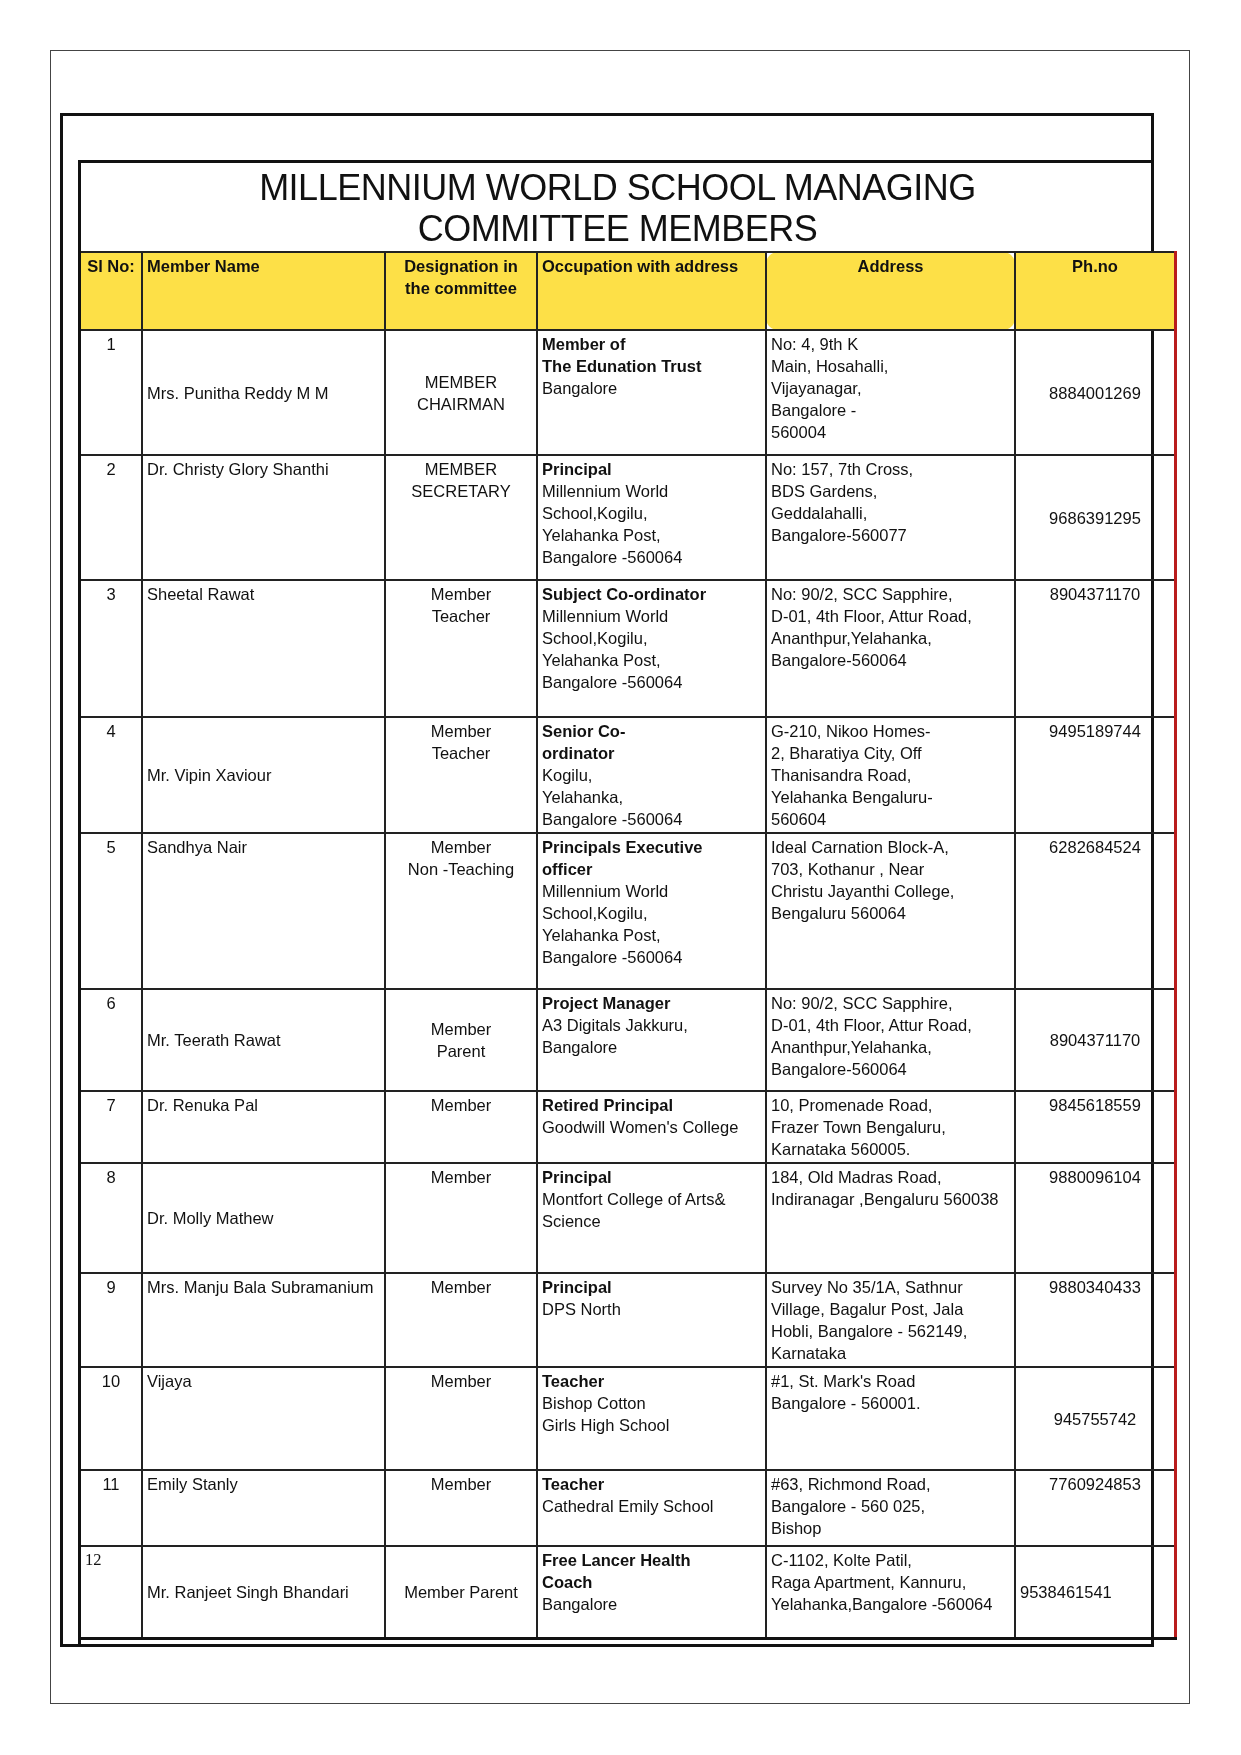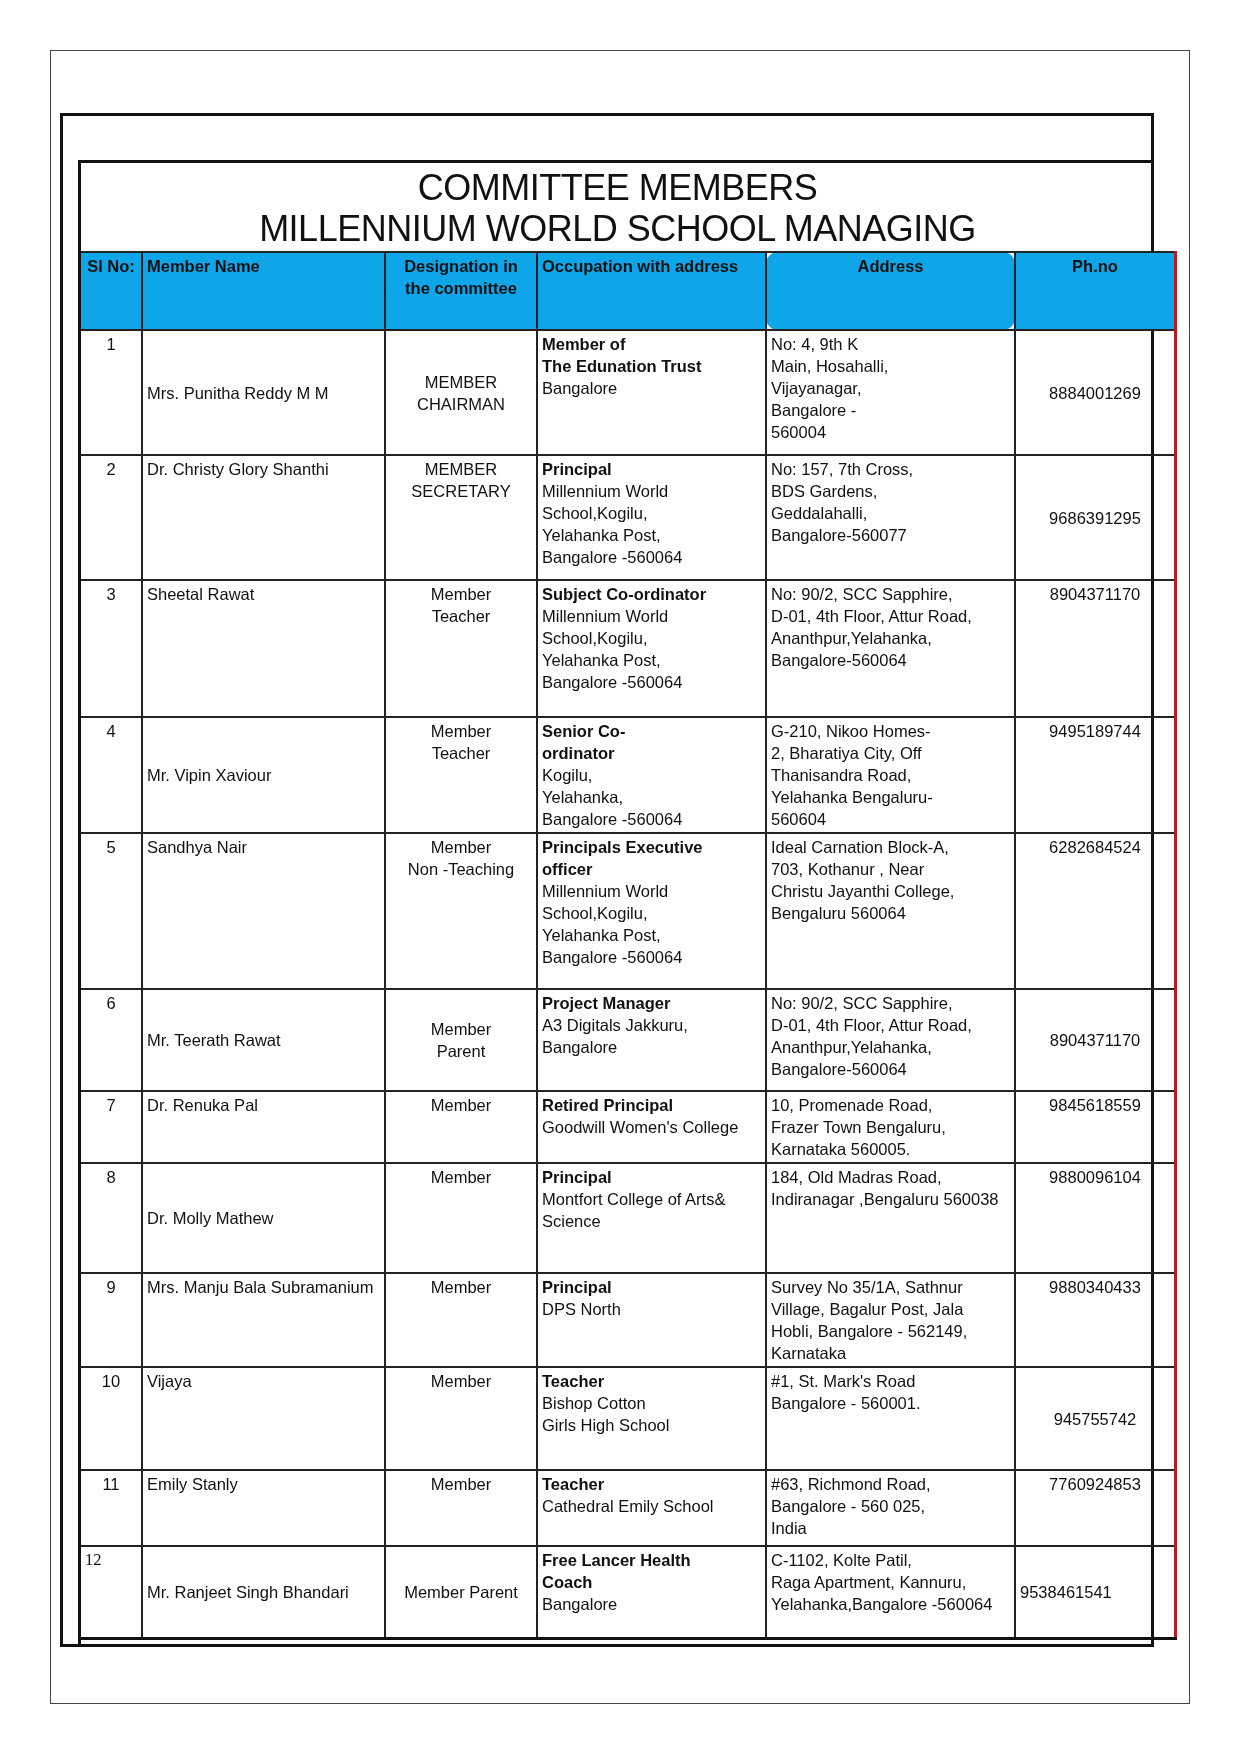--- a/index.html
+++ b/index.html
@@ -13,21 +13,21 @@
   .doc-table { position: absolute; left: 78px; top: 160px; width: 1076px; height: 1487px;
                border-top: 3px solid #111; border-left: 3px solid #111; box-sizing: border-box; }
   .title { position: absolute; left: 0; top: 0; width: 1073px; height: 88px;
            text-align: center; font-size: 36px; line-height: 41px; padding-top: 4px;
            letter-spacing: -0.5px; color: #111; font-family: "Liberation Sans Narrow", "Liberation Sans", sans-serif; }
   .title span { display: block; }
   table.members { position: absolute; left: 0; top: 88px; width: 1073px;
                   border-collapse: collapse; table-layout: fixed; }
   table.members th, table.members td { border: 2px solid #222; vertical-align: top;
                   padding: 2px 4px; font-size: 16.5px; line-height: 22px; overflow: hidden; }
-  table.members th { background: #0ea5e9; font-weight: bold; height: 72px; }
+  table.members th { background: #fde047; font-weight: bold; height: 72px; }
   table.members tr > :first-child { border-left: none; }
   table.members tr > :last-child { border-right: 3px solid #b91c1c; }
   table.members tr:last-child td { border-bottom: 3px solid #111; }
   .c-sl { width: 52px; text-align: center; }
   .c-name { width: 233px; }
   .c-desig { width: 142px; }
   .c-occ { width: 219px; }
   .c-addr { width: 239px; }
   .c-ph { width: 150px; text-align: center; }
   th.c-sl { text-align: center; vertical-align: top; }
@@ -44,22 +44,22 @@
   .sl-serif { font-family: "Liberation Serif", serif; font-size: 26px; text-align: left; vertical-align: top !important; }
 </style>
 </head>
 <body>
 
 <div class="outer-border"></div>
 <div class="frame"></div>
 
 <div class="doc-table">
   <div class="title">
+    <span>MILLENNIUM WORLD SCHOOL MANAGING</span>
     <span>COMMITTEE MEMBERS</span>
-    <span>MILLENNIUM WORLD SCHOOL MANAGING</span>
   </div>
 
   <table class="members">
     <thead>
       <tr>
         <th class="c-sl">Sl No:</th>
         <th class="c-name">Member Name</th>
         <th class="c-desig">Designation in the committee</th>
         <th class="c-occ">Occupation with address</th>
         <th class="c-addr">Address</th>
@@ -272,21 +272,21 @@
           <td class="c-desig">
             <span class="line">Member</span>
           </td>
           <td class="c-occ">
             <span class="line occ-bold">Teacher</span>
             <span class="line">Cathedral Emily School</span>
           </td>
           <td class="c-addr">
             <span class="line">#63, Richmond Road,</span>
             <span class="line">Bangalore - 560 025,</span>
-            <span class="line">India</span>
+            <span class="line">Bishop</span>
           </td>
           <td class="c-ph">7760924853</td>
         </tr>
         <tr style="height: 92px;">
           <td class="c-sl sl-serif">12</td>
           <td class="c-name" style="vertical-align: middle;">Mr. Ranjeet Singh Bhandari</td>
           <td class="c-desig" style="vertical-align: middle;">
             <span class="line">Member Parent</span>
           </td>
           <td class="c-occ">

